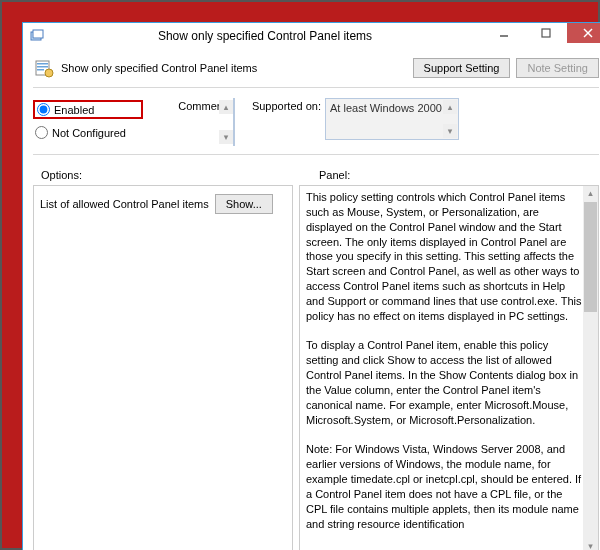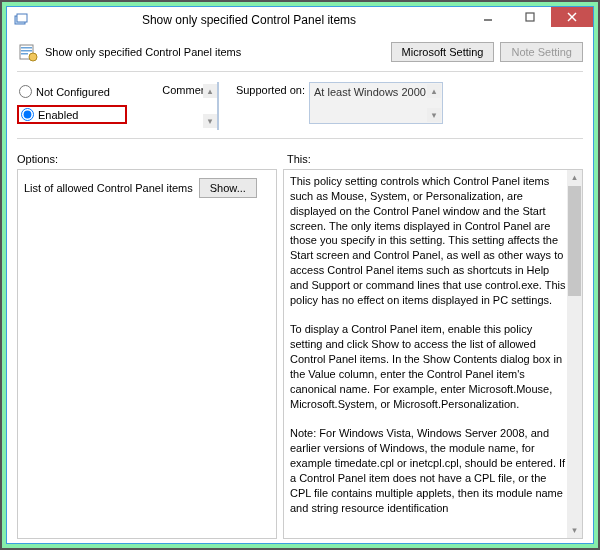--- a/index.html
+++ b/index.html
@@ -1,18 +1,18 @@
 <!DOCTYPE html>
 <html><head>
 <meta charset="utf-8">
 <style>
   * { box-sizing: border-box; font-family: "Segoe UI", Tahoma, sans-serif; font-size: 11px; }
   html, body { margin: 0; padding: 0; }
   body { background: #fff; }
-  .outer { width: 600px; height: 550px; position: relative; background: #86efac; border: 2px solid #555; padding: 4px; }
+  .outer { width: 600px; height: 550px; position: relative; background: #b91c1c; border: 2px solid #555; padding: 20px; }
   .window { width: 588px; height: 538px; background: #fff; border: 1px solid #3a9ee0; display: flex; flex-direction: column; }
   .titlebar { height: 26px; background: #fff; display: flex; align-items: center; }
   .titlebar .icon { width: 20px; height: 20px; margin-left: 4px; display: flex; align-items: center; justify-content: center; }
   .titlebar .title { flex: 1; text-align: center; color: #000; font-size: 12px; }
   .tbtns { display: flex; height: 100%; }
   .tbtn { width: 42px; height: 20px; display: flex; align-items: center; justify-content: center; color: #555; border-left: 0; }
   .tbtn.close { background: #c75050; color: #fff; width: 42px; }
   .tbtn svg { display: block; }
   .content { flex: 1; padding: 8px 10px 4px 10px; display: flex; flex-direction: column; gap: 4px; }
   .row1 { display: flex; align-items: center; gap: 6px; }
@@ -28,21 +28,21 @@
   .radio-item input { margin:0; }
   .highlight { border: 2px solid #c00; }
   .right-col { flex: 1; display: flex; flex-direction: row; gap: 6px; }
   .field-row { display: flex; align-items: flex-start; gap: 4px; }
   .field-label { width: 80px; text-align: right; color: #000; padding-top: 2px;}
   .comment-box { flex: 1; height: 48px; border: 1px solid #b7c9e0; background: #fff; position: relative; }
   .supported-box { flex: 1; height: 42px; border: 1px solid #b7c9e0; background: #f2f2f2; position: relative; padding: 3px 16px 3px 4px; color:#333;}
   .scroll-arrows { position: absolute; right: 1px; top: 1px; bottom: 1px; width: 14px; display: flex; flex-direction: column; justify-content: space-between; }
   .sa { width: 14px; height: 14px; background: #eee; border: 0; display:flex;align-items:center;justify-content:center;color:#888;font-size:9px;}
   .mid-row { display: flex; gap: 10px; margin-top: 4px;}
-  .options-label, .help-label { color: #000; }
+  .options-label, .help-label { color: #000; margin-left: 8px; }
   .options-label { width: 260px; }
   .panels { flex: 1; display: flex; gap: 6px; min-height: 0;}
   .options-panel { width: 260px; border: 1px solid #ccc; background: #fff; padding: 8px 6px; }
   .opt-line { display: flex; align-items: center; gap: 6px; }
   .help-panel { flex: 1; display:flex; flex-direction:column;}
   .help-text { flex:1; border: 1px solid #ccc; background: #fff; padding: 4px 16px 4px 6px; overflow: hidden; position: relative; line-height: 1.35; color:#000;}
   .help-text .vscroll { position:absolute; right:0; top:0; bottom:0; width:15px; background:#eee; display:flex; flex-direction:column; }
   .vscroll .sa { width:15px; height:15px; }
   .vscroll .thumb { width:13px; margin:0 1px; background:#c6c6c6; height:110px; margin-top:1px;}
   .vscroll .track { flex:1; }
@@ -87,35 +87,35 @@
         <svg width="20" height="20" viewBox="0 0 20 20">
               <rect x="2" y="3" width="13" height="14" fill="#fff" stroke="#888"></rect>
               <rect x="3" y="5" width="11" height="1.5" fill="#6aa3d9"></rect>
               <rect x="3" y="8" width="11" height="1.5" fill="#6aa3d9"></rect>
               <rect x="3" y="11" width="7" height="1.5" fill="#6aa3d9"></rect>
               <circle cx="15" cy="15" r="4" fill="#f1c75e" stroke="#b08a20"></circle>
             </svg>
       </div>
       <div class="policy-title">Show only specified Control Panel items</div>
       <div class="navbtns">
-        <button class="std">Microsoft Setting</button>
+        <button class="std">Support Setting</button>
         <button class="std" disabled="">Note Setting</button>
       </div>
     </div>
     <div class="hr"></div>
 
     <div class="config-row">
       <div class="radios">
+        <label class="radio-item highlight">
+          <input type="radio" name="state" checked="" style="">
+          <span>Enabled</span>
+        </label>
         <label class="radio-item">
           <input type="radio" name="state" style="">
           <span>Not Configured</span>
-        </label>
-        <label class="radio-item highlight">
-          <input type="radio" name="state" checked="" style="">
-          <span>Enabled</span>
         </label>
       </div>
       <div class="right-col">
         <div class="field-row">
           <div class="field-label">Comment:</div>
           <div class="comment-box">
             <span></span>
             <div class="scroll-arrows">
               <div class="sa">▴</div>
               <div class="sa">▾</div>
@@ -132,21 +132,21 @@
             </div>
           </div>
         </div>
       </div>
     </div>
 
     <div class="hr"></div>
 
     <div class="mid-row">
       <div class="options-label">Options:</div>
-      <div class="help-label">This:</div>
+      <div class="help-label">Panel:</div>
     </div>
 
     <div class="panels">
       <div class="options-panel">
         <div class="opt-line">
           <span>List of allowed Control Panel items</span>
           <button class="std highlight">Show...</button>
         </div>
       </div>
       <div class="help-panel">

